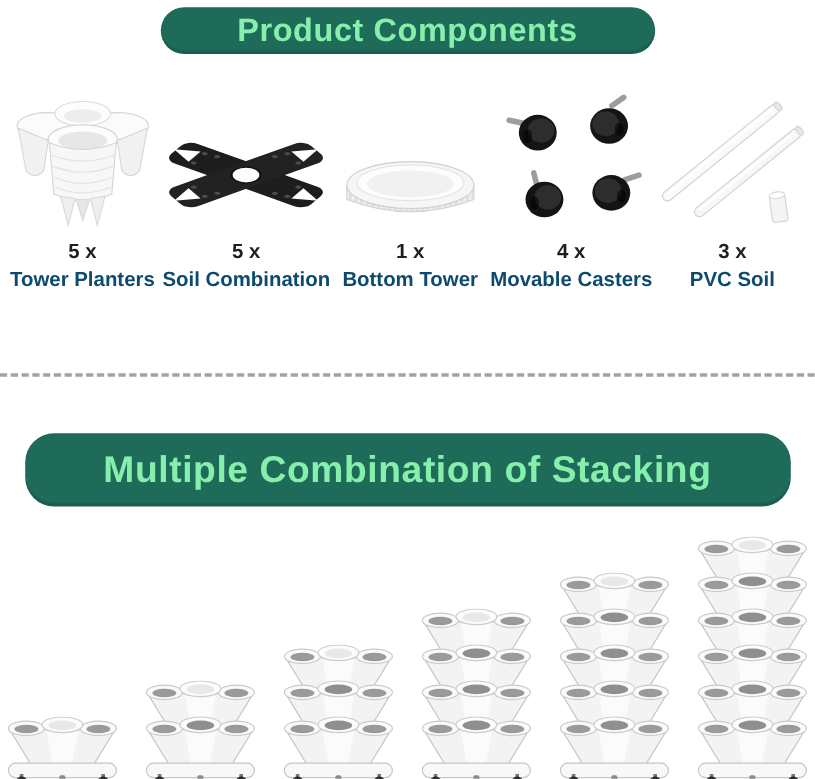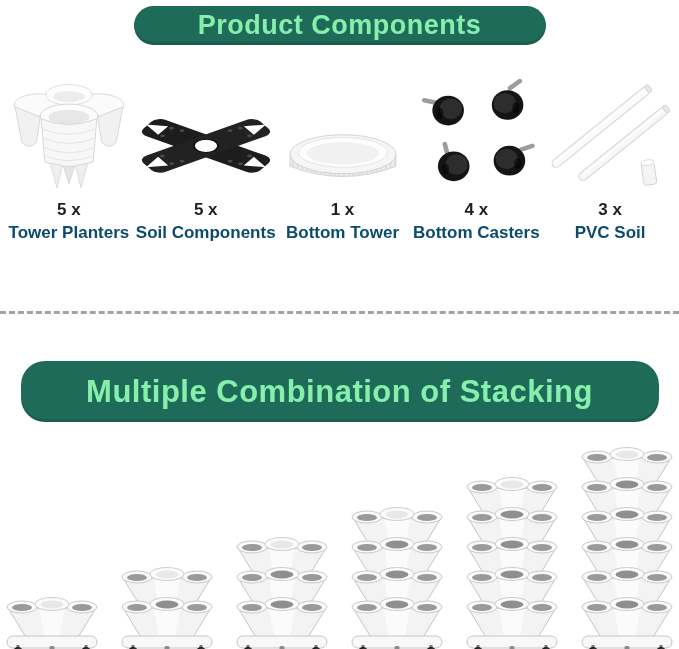--- a/index.html
+++ b/index.html
@@ -99,21 +99,21 @@
               <circle cx="-50" cy="9" r="2.6" fill="#4b4b4b"></circle>
               <circle cx="50" cy="-9" r="2.6" fill="#4b4b4b"></circle>
               <circle cx="38" cy="-11" r="2.6" fill="#4b4b4b"></circle>
               <circle cx="50" cy="9" r="2.6" fill="#4b4b4b"></circle>
             </g>
             <ellipse cx="0" cy="0" rx="13" ry="13" fill="#fdfdfd" stroke="#0f0f0f" stroke-width="2"></ellipse>
           </g>
         </svg>
       </div>
       <div class="qty">5 x</div>
-      <div class="cname">Soil Components</div>
+      <div class="cname">Soil Combination</div>
     </div>
 
     <div class="component">
       <div class="art">
         <svg width="130" height="130" viewBox="0 0 140 140">
           <defs>
             <pattern id="ribs" width="5" height="30" patternUnits="userSpaceOnUse">
               <rect x="0" y="0" width="2.4" height="30" fill="#dcdcdc"></rect>
             </pattern>
           </defs>
@@ -151,21 +151,21 @@
           </g>
           <g transform="translate(106,102)">
             <rect x="13" y="-10" width="18" height="5" rx="2.5" fill="#9d9d9d" transform="rotate(-18)"></rect>
             <ellipse cx="0" cy="0" rx="17" ry="16" fill="#141414"></ellipse>
             <ellipse cx="-3" cy="-2" rx="12" ry="11" fill="#2d2d2d"></ellipse>
             <ellipse cx="9" cy="3" rx="4" ry="6" fill="#000000" opacity="0.55"></ellipse>
           </g>
         </svg>
       </div>
       <div class="qty">4 x</div>
-      <div class="cname">Bottom Casters</div>
+      <div class="cname">Movable Casters</div>
     </div>
 
     <div class="component">
       <div class="art">
         <svg width="130" height="130" viewBox="0 0 140 140">
           <g transform="translate(60,66) rotate(-39)">
             <rect x="-66" y="-4.5" width="132" height="9" rx="4.5" fill="#fafafa" stroke="#d2d2d2"></rect>
             <ellipse cx="66" cy="0" rx="2.4" ry="4.5" fill="#e8e8e8" stroke="#d2d2d2"></ellipse>
             <line x1="-60" y1="-1.5" x2="60" y2="-1.5" stroke="#ffffff" stroke-width="2"></line>
           </g>

